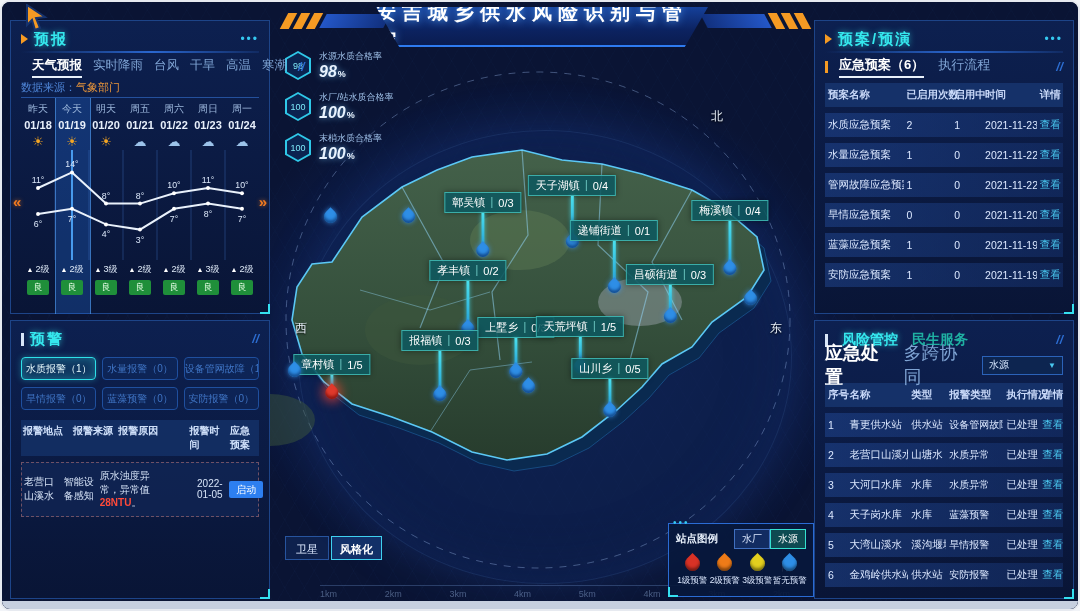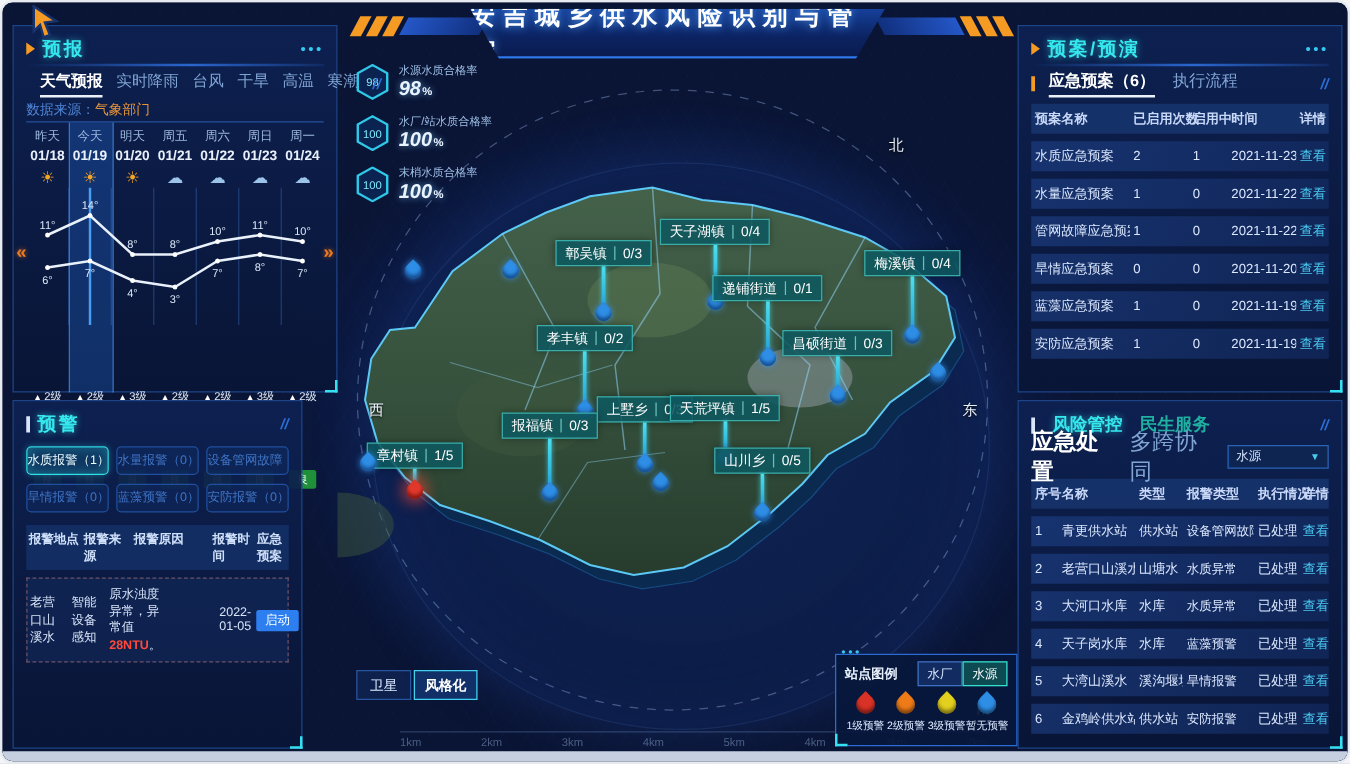--- a/index.html
+++ b/index.html
@@ -50,29 +50,29 @@
   .weather-block{position:relative;height:216px;border-top:1px solid #24509c;margin-top:2px;}
   .sel-overlay{position:absolute;top:0;bottom:0;background:rgba(38,108,218,.30);border-left:1px solid rgba(90,170,255,.55);border-right:1px solid rgba(90,170,255,.55);z-index:0;}
   .days-row{position:relative;z-index:1;display:flex;}
   .day-col{flex:1;text-align:center;padding-top:4px;}
   .d-name{font-size:10px;color:#9db8dd;text-align:center;}
   .d-date{font-size:11px;color:#e8f0fb;font-weight:700;margin-top:3px;}
   .d-icon{font-size:13px;margin-top:3px;height:16px;line-height:16px;}
   .d-icon.sun{color:#f5a623;}
   .d-icon.rain{color:#9cc3ea;}
   .chart-wrap{position:relative;z-index:1;height:110px;}
-  .meta-row{position:relative;z-index:1;display:flex;height:18px;align-items:center;margin-top:48px;}
+  .meta-row{position:relative;z-index:1;display:flex;height:18px;align-items:center;}
   .meta-row .cell{flex:1;text-align:center;font-size:9px;color:#dfeaf8;}
   .wind-cell::before{content:"▲";font-size:7px;color:#fff;margin-right:2px;}
   .air-badge{display:inline-block;min-width:16px;padding:1px 3px;background:#1f8f3a;color:#eaffea;font-size:9px;border-radius:2px;}
   .nav-arrow{position:absolute;top:172px;font-size:15px;color:#f07a20;font-weight:700;z-index:30;cursor:default;text-shadow:0 0 4px rgba(240,122,32,.7);}
   .nav-prev{left:2px;} .nav-next{right:2px;}
 
   
-  #warning-panel{left:8px;top:318px;width:232px;height:279px;}
+  #warning-panel{left:8px;top:318px;width:260px;height:279px;}
   .wbar{width:3px;height:13px;background:#d9e6f8;}
   .warn-grid{display:grid;grid-template-columns:repeat(3,1fr);gap:7px 6px;margin-top:8px;}
   .warn-btn{height:21px;line-height:21px;text-align:center;font-size:10px;color:#3f74c4;
     border:1px solid #1f4f9e;border-radius:4px;background:rgba(16,44,100,.45);white-space:nowrap;overflow:hidden;}
   .warn-btn.active{color:#e9fdff;border:1px solid #2ee0e8;background:rgba(18,70,110,.6);box-shadow:inset 0 0 10px rgba(46,224,232,.35),0 0 6px rgba(46,224,232,.35);}
   .warn-table{margin-top:10px;font-size:10px;}
   .warn-head{display:flex;color:#cfe0fa;font-weight:700;padding:4px 0;background:rgba(22,52,110,.7);}
   .warn-head span{padding:0 2px;box-sizing:border-box;}
   .warn-head span:nth-of-type(1){width:21%;} .warn-head span:nth-of-type(2){width:19%;}
   .warn-head span:nth-of-type(3){width:30%;} .warn-head span:nth-of-type(4){width:17%;}

